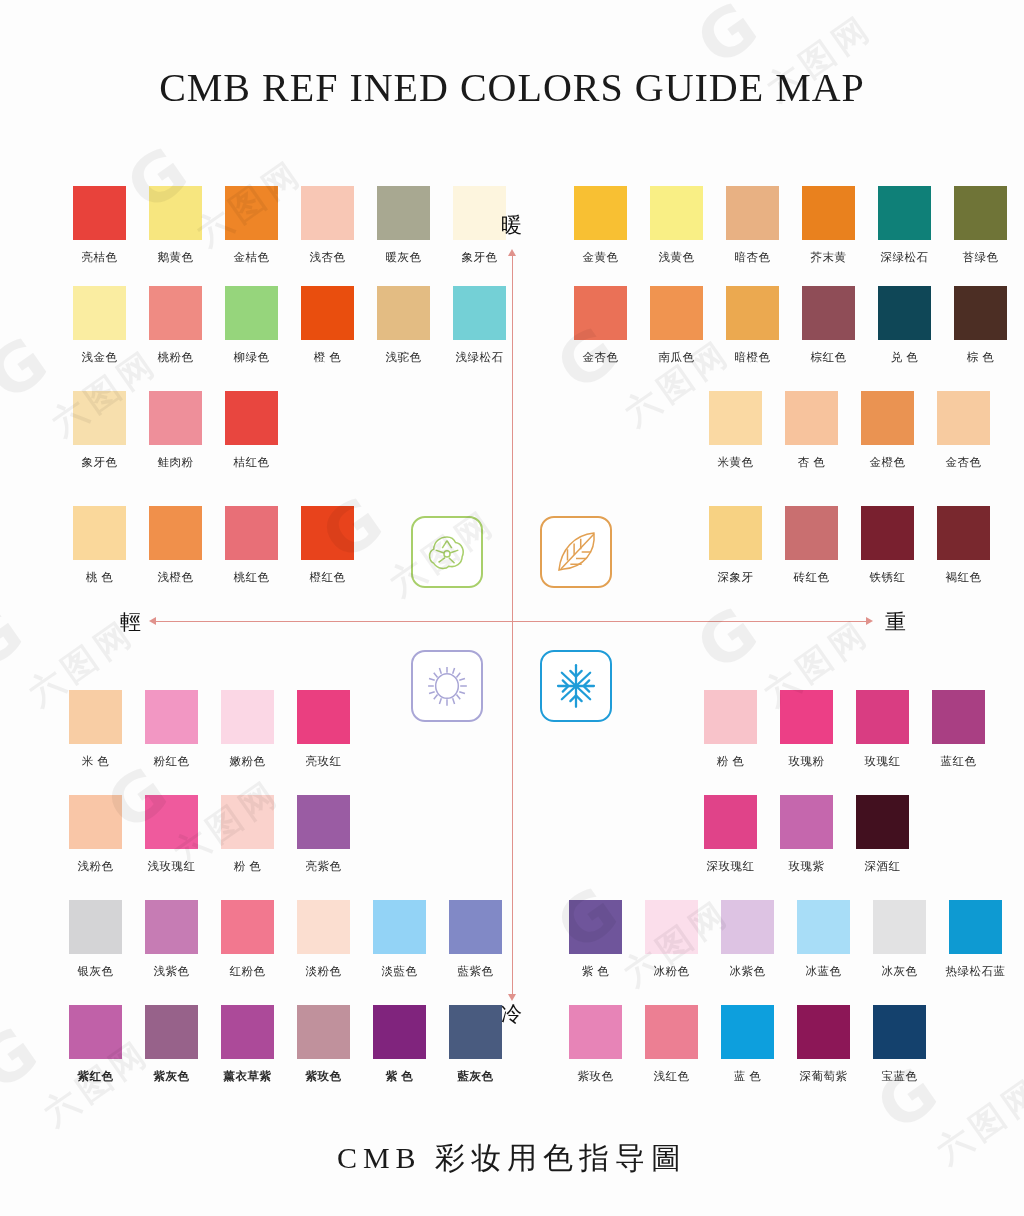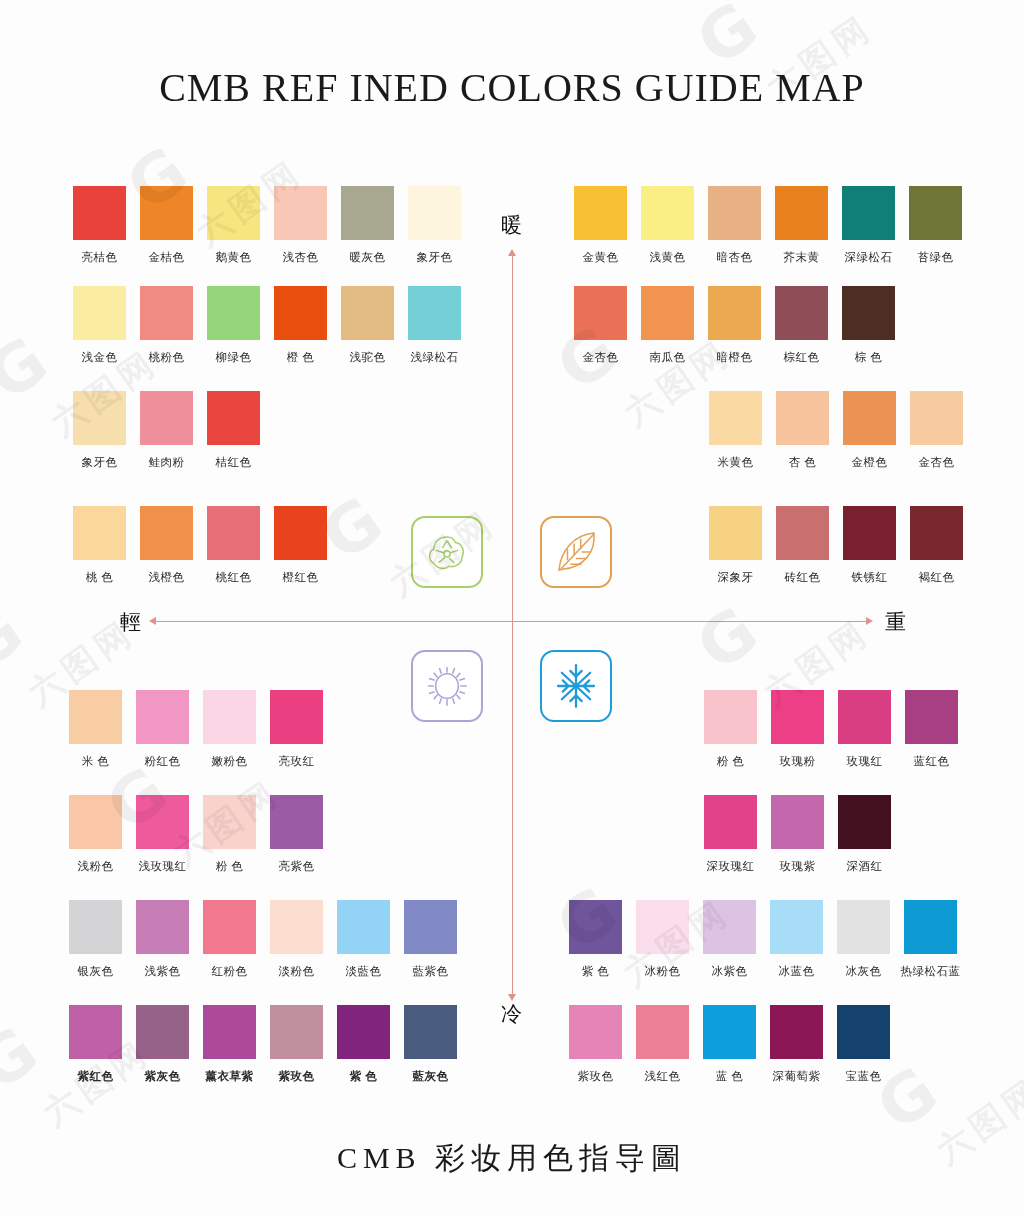--- a/index.html
+++ b/index.html
@@ -134,21 +134,21 @@
     background: #fff;
   }
   #icon-spring { left: 411px; top: 516px; border: 2px solid #a8cf6a; }
   #icon-autumn { left: 540px; top: 516px; border: 2px solid #e2a052; }
   #icon-summer { left: 411px; top: 650px; border: 2px solid #a9a6d6; }
   #icon-winter { left: 540px; top: 650px; border: 2px solid #1f9cd8; }
   .season-icon svg { display: block; width: 100%; height: 100%; }
   .swatch-row {
     position: absolute;
     display: flex;
-    gap: 0;
+    gap: 9px;
   }
   .cell {
     width: 67px;
     margin-right: 0;
     text-align: center;
   }
   .chip {
     width: 53px;
     height: 54px;
     margin: 0 auto;
@@ -243,28 +243,28 @@
   </svg>
 </div>
 
 <div id="grid-root">
     <div class="swatch-row" style="left: 66px; top: 186px;">
       <div class="cell">
         <div class="chip" style="background: rgb(232, 66, 59);"></div>
         <div class="chip-label">亮桔色</div>
       </div>
       <div class="cell">
+        <div class="chip" style="background: rgb(247, 230, 127);"></div>
+        <div class="chip-label">鹅黄色</div>
+      </div>
+      <div class="cell">
         <div class="chip" style="background: rgb(238, 133, 39);"></div>
         <div class="chip-label">金桔色</div>
       </div>
       <div class="cell">
-        <div class="chip" style="background: rgb(247, 230, 127);"></div>
-        <div class="chip-label">鹅黄色</div>
-      </div>
-      <div class="cell">
         <div class="chip" style="background: rgb(248, 199, 181);"></div>
         <div class="chip-label">浅杏色</div>
       </div>
       <div class="cell">
         <div class="chip" style="background: rgb(168, 168, 145);"></div>
         <div class="chip-label">暖灰色</div>
       </div>
       <div class="cell">
         <div class="chip" style="background: rgb(253, 245, 222);"></div>
         <div class="chip-label">象牙色</div>
@@ -365,20 +365,24 @@
       </div>
       <div class="cell">
         <div class="chip" style="background: rgb(235, 169, 80);"></div>
         <div class="chip-label">暗橙色</div>
       </div>
       <div class="cell">
         <div class="chip" style="background: rgb(143, 77, 87);"></div>
         <div class="chip-label">棕红色</div>
       </div>
       <div class="cell">
+        <div class="chip" style="background: rgb(15, 71, 87);"></div>
+        <div class="chip-label">兑 色</div>
+      </div>
+      <div class="cell">
         <div class="chip" style="background: rgb(76, 46, 36);"></div>
         <div class="chip-label">棕 色</div>
       </div>
     </div>
     <div class="swatch-row" style="left: 702px; top: 391px;">
       <div class="cell">
         <div class="chip" style="background: rgb(250, 217, 163);"></div>
         <div class="chip-label">米黄色</div>
       </div>
       <div class="cell">

